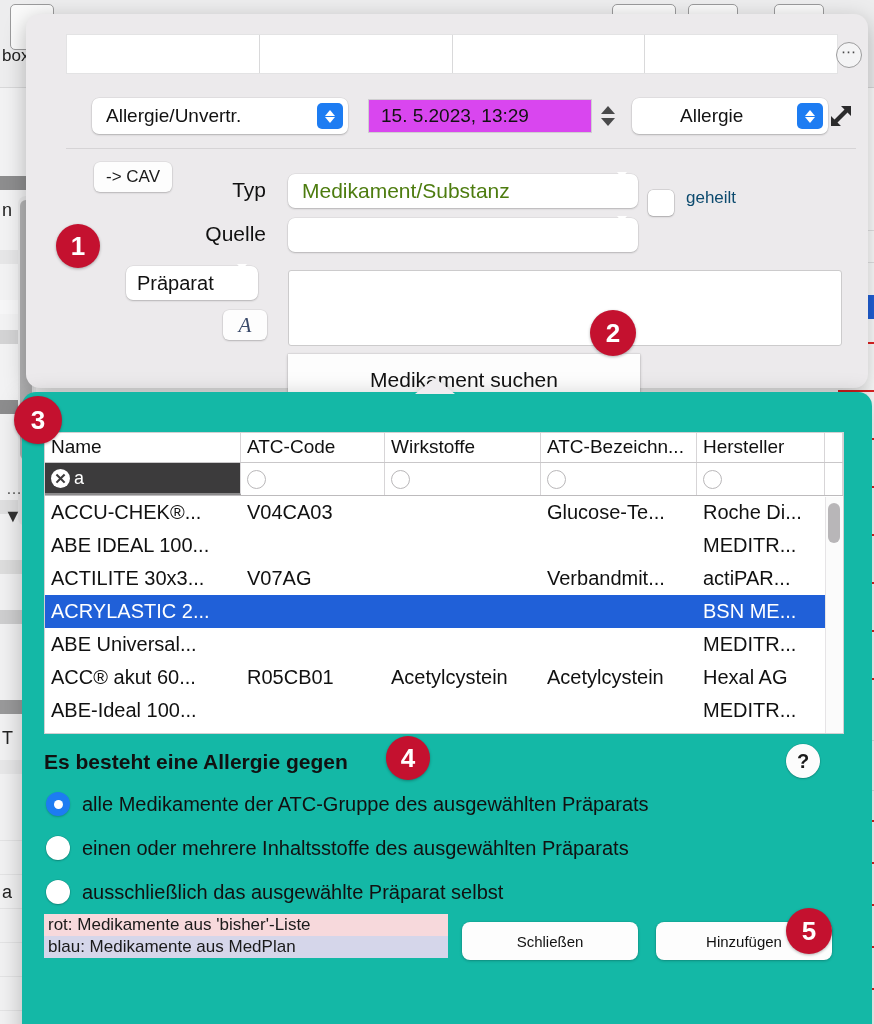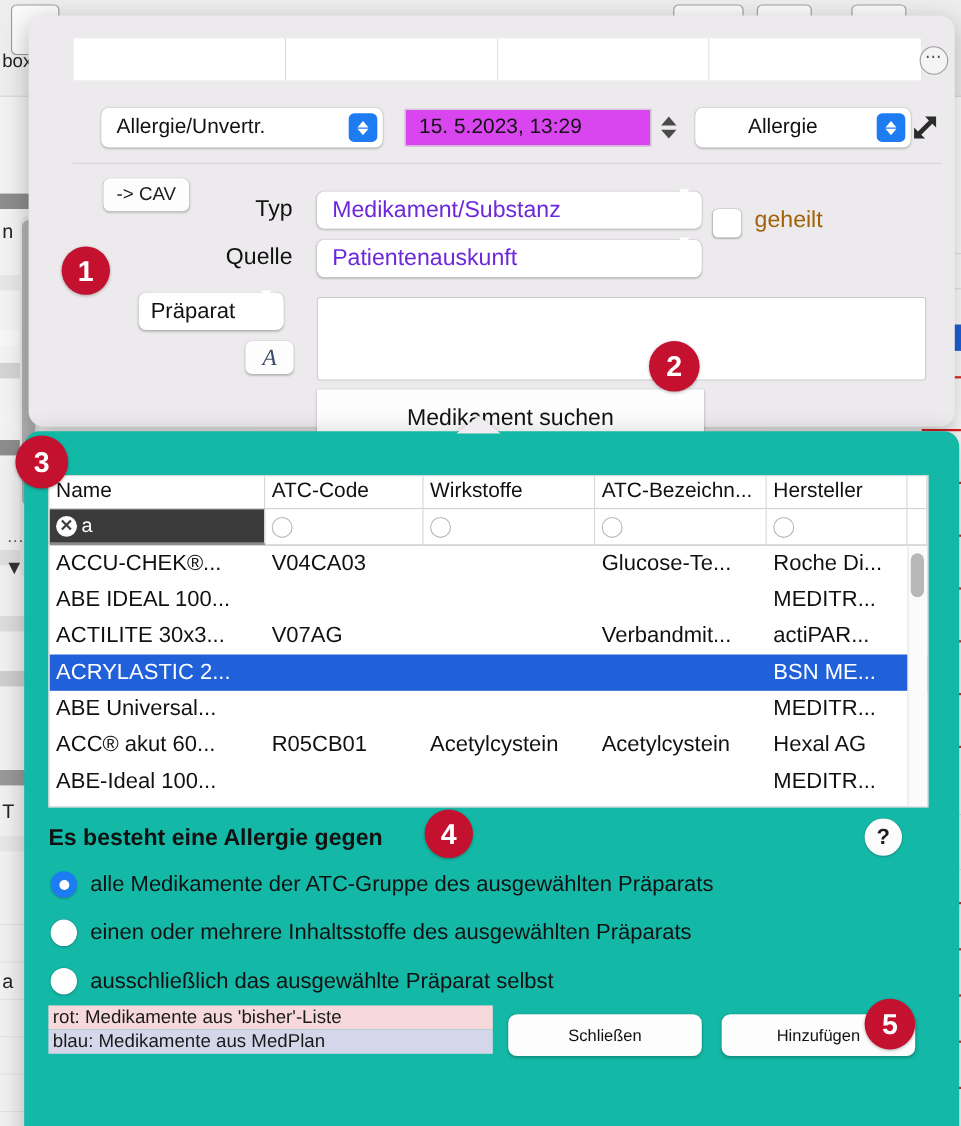--- a/index.html
+++ b/index.html
@@ -142,29 +142,29 @@
     font-size: 17px; color: #1a1a1a;
   }
 
   .form-label {
     position: absolute; font-size: 21px; color: #111; text-align: right;
   }
   .wide-popup {
     position: absolute; background: #ffffff; border-radius: 7px;
     box-shadow: 0 1px 2px rgba(0,0,0,0.2), 0 0 0 0.5px rgba(0,0,0,0.08);
     display: flex; align-items: center; padding-left: 14px;
-    font-size: 21px; color: #6d28d9;
+    font-size: 21px; color: #4d7c0f;
   }
   .wide-popup .stepper-blue { right: 6px; top: 5px; }
 
   .checkbox-box {
     position: absolute; width: 26px; height: 26px; background: #fff;
     border-radius: 5px; box-shadow: 0 1px 2px rgba(0,0,0,0.2), 0 0 0 0.5px rgba(0,0,0,0.18);
   }
-  .checkbox-label { position: absolute; font-size: 21px; color: #a16207; }
+  .checkbox-label { position: absolute; font-size: 17px; color: #0c4a6e; }
 
   .praeparat-popup {
     position: absolute; left: 100px; top: 252px; width: 132px; height: 34px;
     background: #ffffff; border-radius: 7px;
     box-shadow: 0 1px 2px rgba(0,0,0,0.2), 0 0 0 0.5px rgba(0,0,0,0.08);
     display: flex; align-items: center; padding-left: 11px;
     font-size: 20px; color: #121212;
   }
   .a-button {
     position: absolute; left: 197px; top: 296px; width: 44px; height: 30px;
@@ -408,21 +408,20 @@
     <div class="form-label" style="left:130px;top:164px;width:110px;">Typ</div>
     <div class="wide-popup" style="left:262px;top:160px;width:350px;height:34px;">
       <span>Medikament/Substanz</span>
       <span class="stepper-blue" style="position:absolute;right:5px;top:4px;width:26px;height:26px;">
         <span class="chev-up"></span><span class="chev-dn"></span>
       </span>
     </div>
 
     <div class="form-label" style="left:120px;top:208px;width:120px;">Quelle</div>
     <div class="wide-popup" style="left:262px;top:204px;width:350px;height:34px;">
-      <span>Patientenauskunft</span>
       <span class="stepper-blue" style="position:absolute;right:5px;top:4px;width:26px;height:26px;">
         <span class="chev-up"></span><span class="chev-dn"></span>
       </span>
     </div>
 
     <div class="checkbox-box" style="left:622px;top:176px;"></div>
     <div class="checkbox-label" style="left:660px;top:174px;">geheilt</div>
 
     <div class="praeparat-popup">
       <span>Präparat</span>

